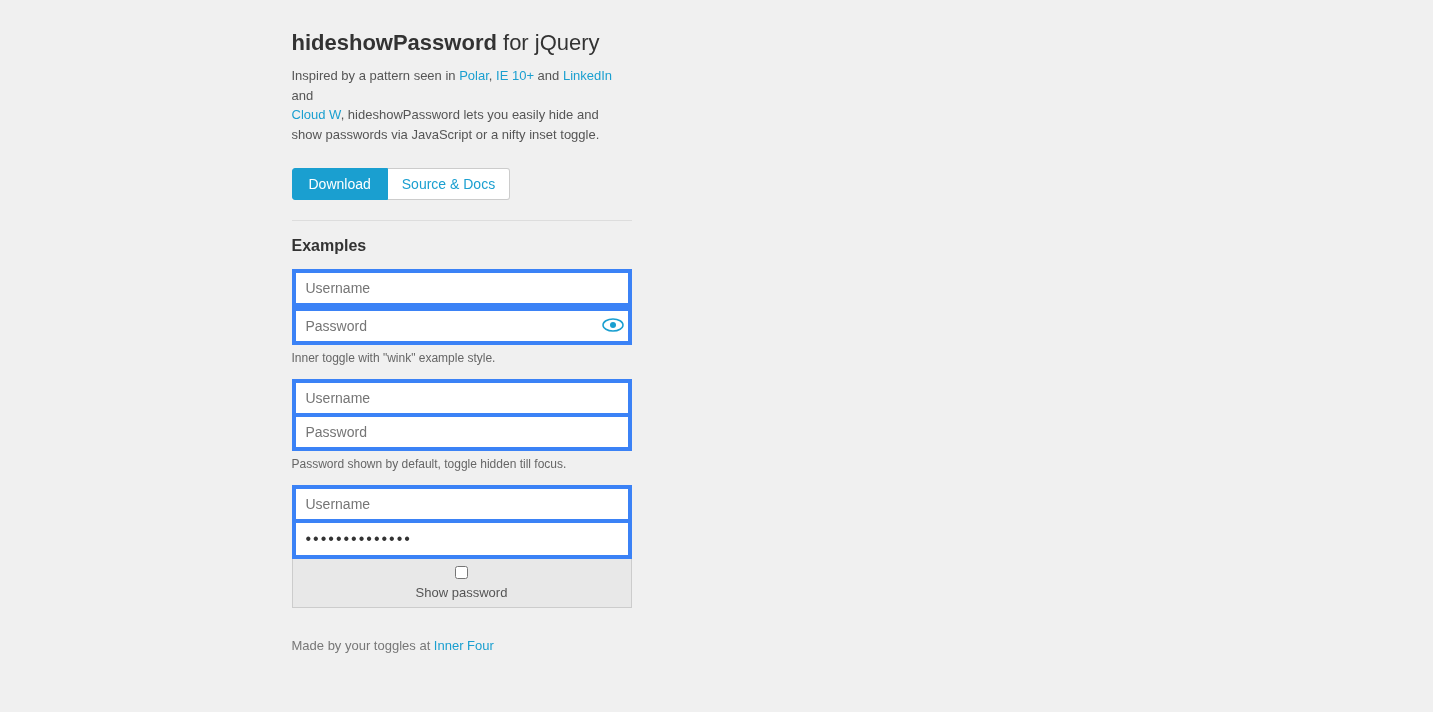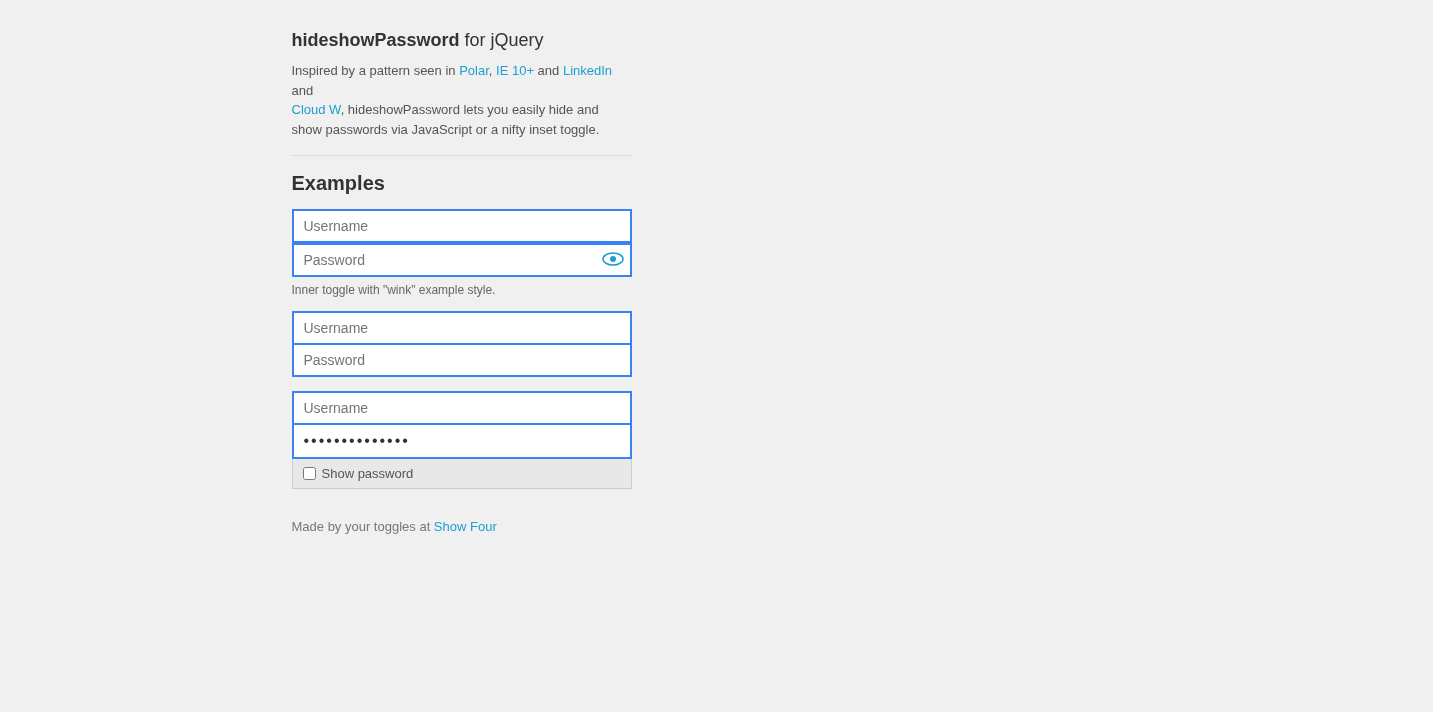--- a/index.html
+++ b/index.html
@@ -16,40 +16,40 @@
       margin: 0 auto;
       padding: 30px 20px;
     }
 
     .content-area {
       max-width: 340px;
       margin-left: 0;
     }
 
     .main-title {
-      font-size: 18px;
+      font-size: 22px;
       font-weight: bold;
       color: #333;
       margin-bottom: 10px;
     }
 
     .main-title .title-main {
       color: #333;
     }
 
     .main-title .title-sub {
       font-weight: normal;
       color: #333;
     }
 
     .description {
       font-size: 13px;
       color: #555;
       line-height: 1.5;
-      margin-bottom: 16px;
+      margin-bottom: 24px;
     }
 
     .description a {
       color: #1a9fd0;
       text-decoration: none;
     }
 
     .button-row {
       display: flex;
       gap: 0;
@@ -82,35 +82,35 @@
       display: inline-block;
     }
 
     .divider {
       border: none;
       border-top: 1px solid #ddd;
       margin-bottom: 16px;
     }
 
     .section-title {
-      font-size: 20px;
+      font-size: 16px;
       font-weight: bold;
       color: #333;
       margin-bottom: 14px;
     }
 
     .example-group {
       margin-bottom: 14px;
     }
 
     .form-input {
       width: 100%;
       padding: 7px 10px;
       font-size: 14px;
-      border: 2px solid #3b82f6;
+      border: 4px solid #3b82f6;
       background-color: #fff;
       color: #555;
       outline: none;
       display: block;
     }
 
     .form-input + .form-input {
       border-top: none;
     }
 
@@ -144,20 +144,21 @@
     .checkbox-bar {
       background-color: #e8e8e8;
       border: 1px solid #ccc;
       border-top: none;
       padding: 7px 10px;
       display: flex;
       align-items: center;
       gap: 6px;
       font-size: 13px;
       color: #555;
+      flex-direction: column;
     }
 
     .checkbox-bar input[type="checkbox"] {
       cursor: pointer;
     }
 
     .footer-text {
       font-size: 13px;
       color: #777;
       margin-top: 30px;
@@ -183,20 +184,24 @@
     <h1 class="main-title">
       <span class="title-main">hideshowPassword</span>
       <span class="title-sub">for jQuery</span>
     </h1>
 
     <p class="description">
       <span>Inspired by a pattern seen in </span><a href="#">Polar</a><span>, </span><a href="#">IE 10+</a><span> and </span><a href="#">LinkedIn</a><span> and </span><br>
       <a href="#">Cloud W</a><span>, hideshowPassword lets you easily hide and show passwords via JavaScript or a nifty inset toggle.</span>
     </p>
 
+    <div class="button-row">
+      <a href="#" class="btn-download">Download</a>
+      <a href="#" class="btn-source">Source &amp; Docs</a>
+    </div>
 
     <hr class="divider">
 
     <h2 class="section-title">Examples</h2>
 
     <div class="example-group">
       <input type="text" class="form-input" placeholder="Username" style="">
       <div class="input-wrapper">
         <input type="text" class="form-input" placeholder="Password" style="">
         <span class="toggle-icon">
@@ -205,29 +210,30 @@
             <circle cx="11" cy="7" r="3" fill="#1a9fd0"></circle>
           </svg>
         </span>
       </div>
       <p class="example-caption">Inner toggle with "wink" example style.</p>
     </div>
 
     <div class="example-group">
       <input type="text" class="form-input" placeholder="Username" style="">
       <input type="text" class="form-input" placeholder="Password" style="">
+      <p class="example-caption">Password shown by default, toggle hidden till focus.</p>
     </div>
 
     <div class="example-group">
       <input type="text" class="form-input" placeholder="Username" style="">
       <input type="password" class="form-input password-dots" value="••••••••••••••" style="">
       <div class="checkbox-bar">
         <input type="checkbox" id="show-password" style="">
         <label for="show-password">Show password</label>
       </div>
     </div>
 
     <p class="footer-text">
-      <span>Made by your toggles at </span><a href="#">Show Four</a>
+      <span>Made by your toggles at </span><a href="#">Inner Four</a>
     </p>
 
   </div>
 </div>
 
 </body></html>

